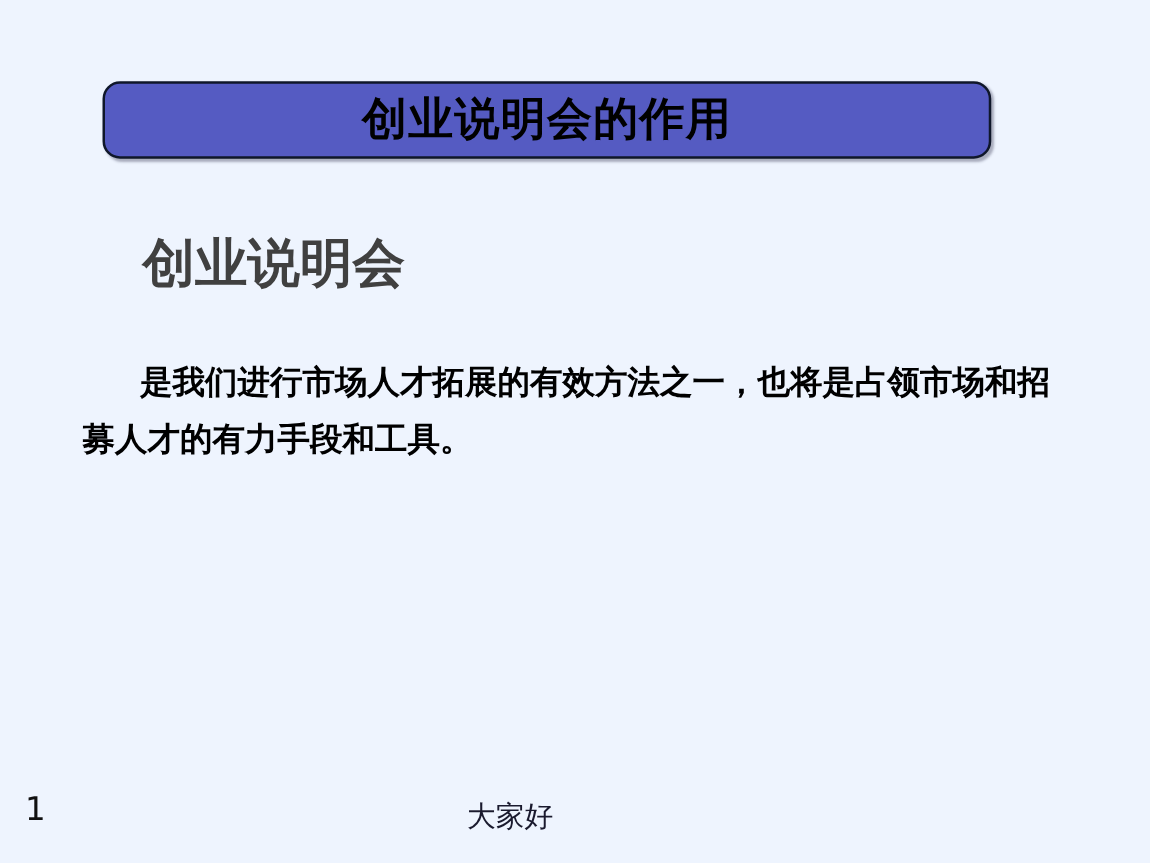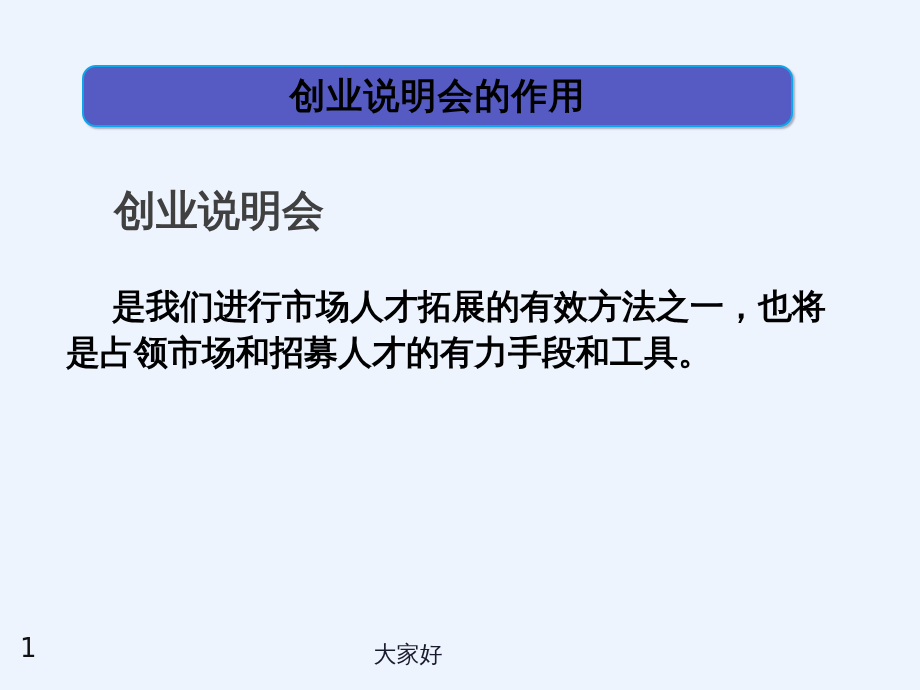--- a/index.html
+++ b/index.html
@@ -19,21 +19,21 @@
     height: 690px;
     background: #eef4fe;
   }
   .title-box {
     position: absolute;
     left: 82px;
     top: 65px;
     width: 711px;
     height: 62px;
     background: #555bc2;
-    border: 2px solid #0ea5e9;
+    border: 2px solid #0f172a;
     border-radius: 14px;
     box-sizing: border-box;
     display: flex;
     align-items: center;
     justify-content: center;
     box-shadow: 2px 2px 2px rgba(40,40,70,0.35);
   }
   .title-text {
     color: #000000;
     font-size: 36px;
@@ -52,21 +52,21 @@
     line-height: 1.1;
     letter-spacing: 0px;
     white-space: nowrap;
   }
   .body-para {
     position: absolute;
     left: 66px;
     top: 283px;
     width: 790px;
     color: #000000;
-    font-size: 34px;
+    font-size: 26px;
     font-weight: bold;
     line-height: 46px;
     text-indent: 46px;
     letter-spacing: 0px;
   }
   .page-number {
     position: absolute;
     left: 20px;
     top: 635px;
     color: #111111;

